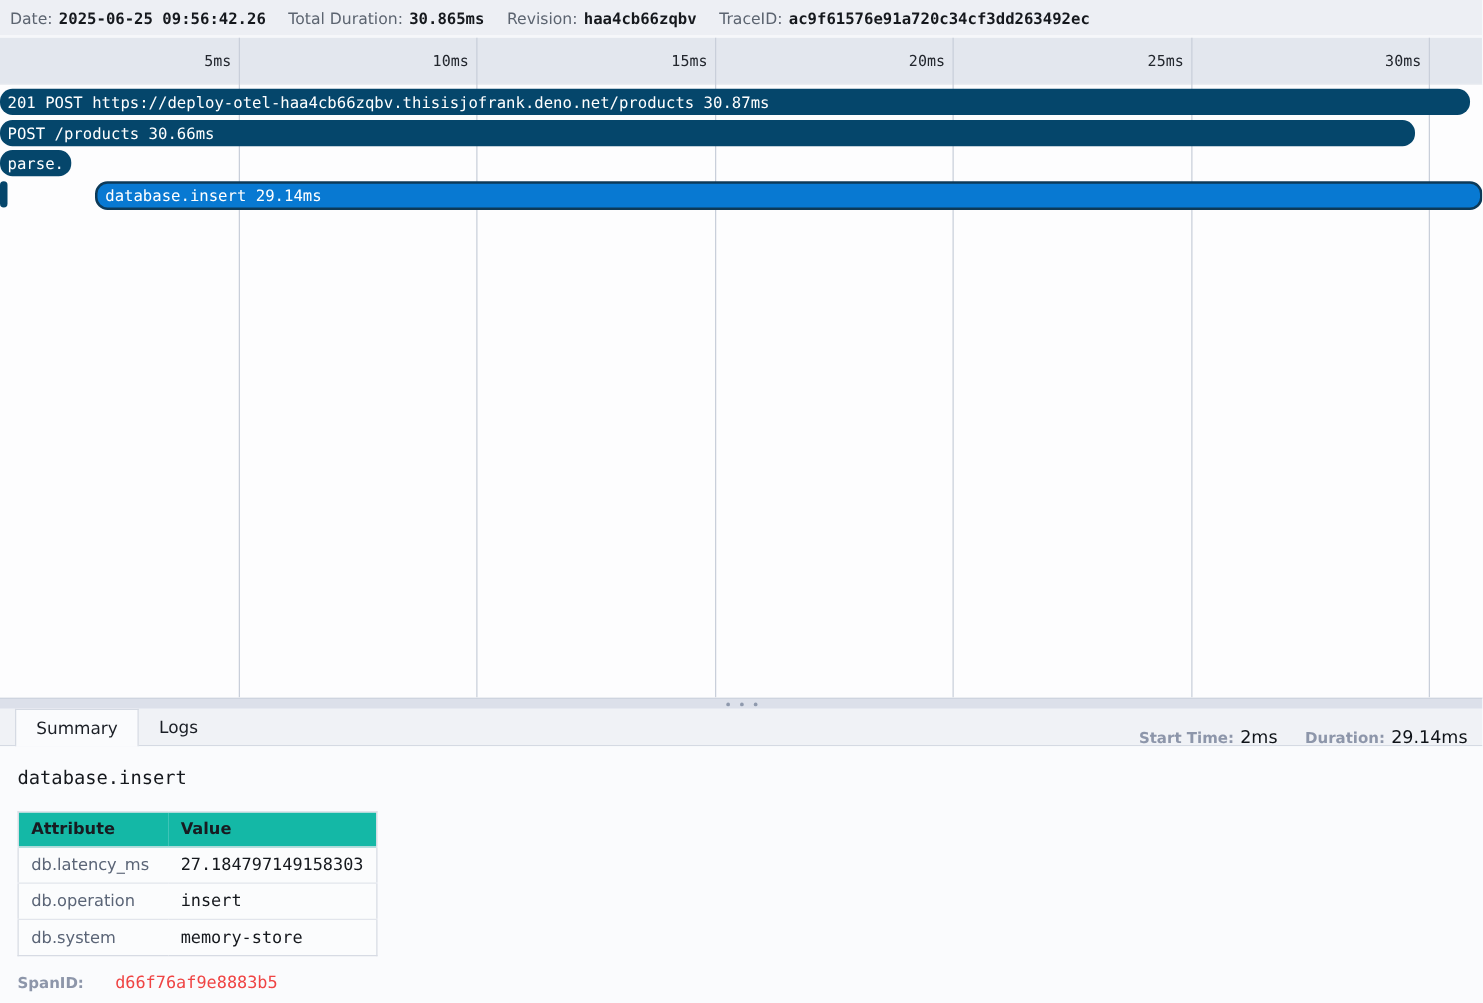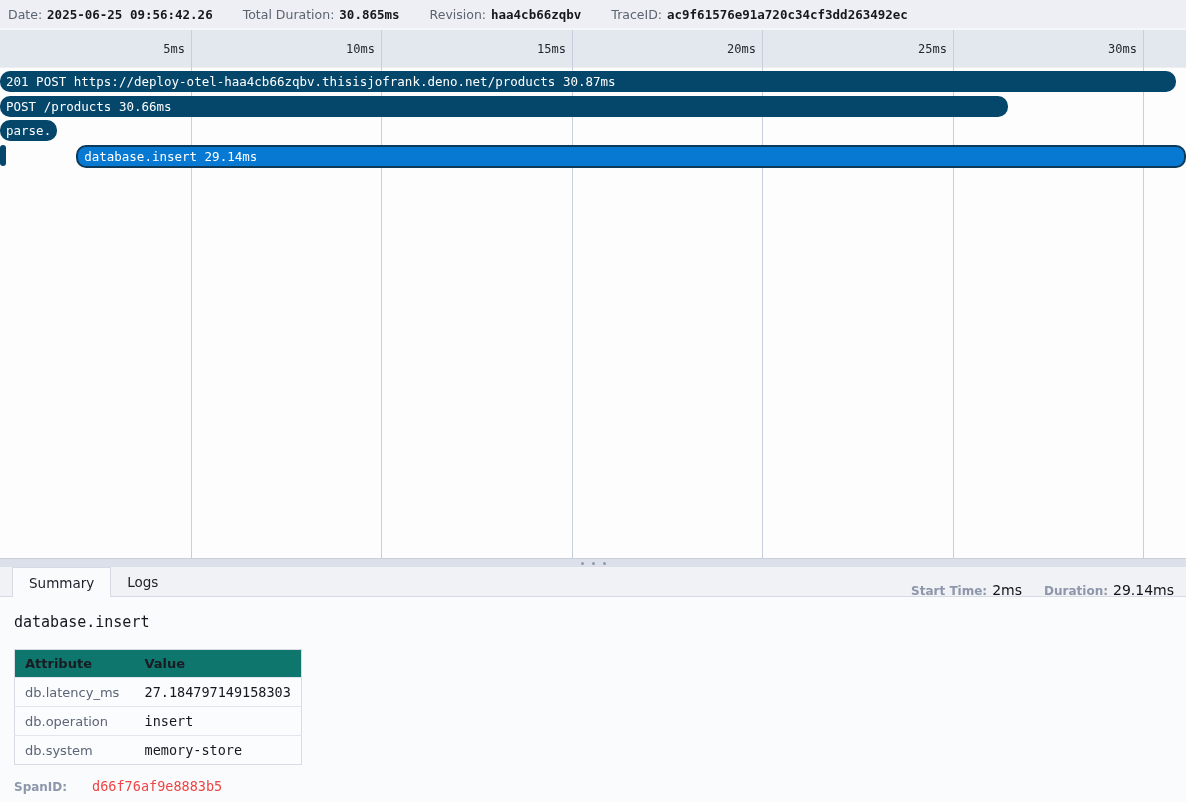--- a/index.html
+++ b/index.html
@@ -5,21 +5,21 @@
   * { box-sizing: border-box; margin: 0; padding: 0; }
   html, body {
     width: 1186px; height: 802px; overflow: hidden;
     background: #fafbfd;
     font-family: "DejaVu Sans", sans-serif;
   }
 
   
   .header-bar {
     height: 30px; background: #edeff4; border-bottom: 2px solid #f6f7fa;
-    display: flex; align-items: center; padding-left: 8px; gap: 30px;
+    display: flex; align-items: center; padding-left: 8px; gap: 18px;
     white-space: nowrap;
   }
   .header-field { display: flex; align-items: baseline; gap: 5px; }
   .header-field .label { color: #5c6470; font-size: 12.5px; }
   .header-field .value {
     color: #15181d; font-size: 12.5px;
     font-family: "DejaVu Sans Mono", monospace; font-weight: bold;
   }
 
   
@@ -81,21 +81,21 @@
   
   .detail { padding: 16px 14px; background: #fafbfd; height: 205px; }
   .span-title {
     font-family: "DejaVu Sans Mono", monospace; font-size: 15px; color: #15181d;
     margin-bottom: 18px;
   }
   table.attr-table {
     border-collapse: collapse; border: 1px solid #d7dbe4; background: #fbfcfd;
   }
   table.attr-table th {
-    background: #0f766e; text-align: left; font-size: 13px; color: #181b21;
+    background: #14b8a6; text-align: left; font-size: 13px; color: #181b21;
     padding: 6px 10px; font-weight: bold;
   }
   table.attr-table th:first-child { width: 120px; }
   table.attr-table th:last-child  { width: 166px; }
   table.attr-table td { padding: 6px 10px; border-top: 1px solid #e2e5ec; }
   td.attr-name  { font-size: 13px; color: #5b6577; }
   td.attr-value {
     font-family: "DejaVu Sans Mono", monospace; font-size: 13.5px; color: #15181d;
   }
   .spanid-line { margin-top: 13px; display: flex; align-items: baseline; gap: 5px; }
@@ -137,21 +137,21 @@
       <div class="tick-label" style="left: 526px;">15ms</div>
       <div class="gridline" style="left: 762px;"></div>
       <div class="tick-label" style="left: 716px;">20ms</div>
       <div class="gridline" style="left: 953px;"></div>
       <div class="tick-label" style="left: 907px;">25ms</div>
       <div class="gridline" style="left: 1143px;"></div>
       <div class="tick-label" style="left: 1097px;">30ms</div>
     </div>
   <div id="span-layer">
       <div class="span-bar" style="left: 0px; width: 1176px; top: 41px;">201 POST https://deploy-otel-haa4cb66zqbv.thisisjofrank.deno.net/products 30.87ms</div>
-      <div class="span-bar" style="left: 0px; width: 1008px; top: 66px;">POST /products 30.66ms</div>
+      <div class="span-bar" style="left: 0px; width: 1132px; top: 66px;">POST /products 30.66ms</div>
       <div class="span-bar" style="left: 0px; width: 57px; top: 90px;">parse.</div>
       <div class="span-bar" style="left: 0px; width: 3px; top: 115px;"></div>
       <div class="span-bar selected" style="left: 76.2px; width: 1110px; top: 115px;">database.insert 29.14ms</div>
     </div>
 </div>
 
 <div class="splitter">
   <div class="dot"></div>
   <div class="dot"></div>
   <div class="dot"></div>

